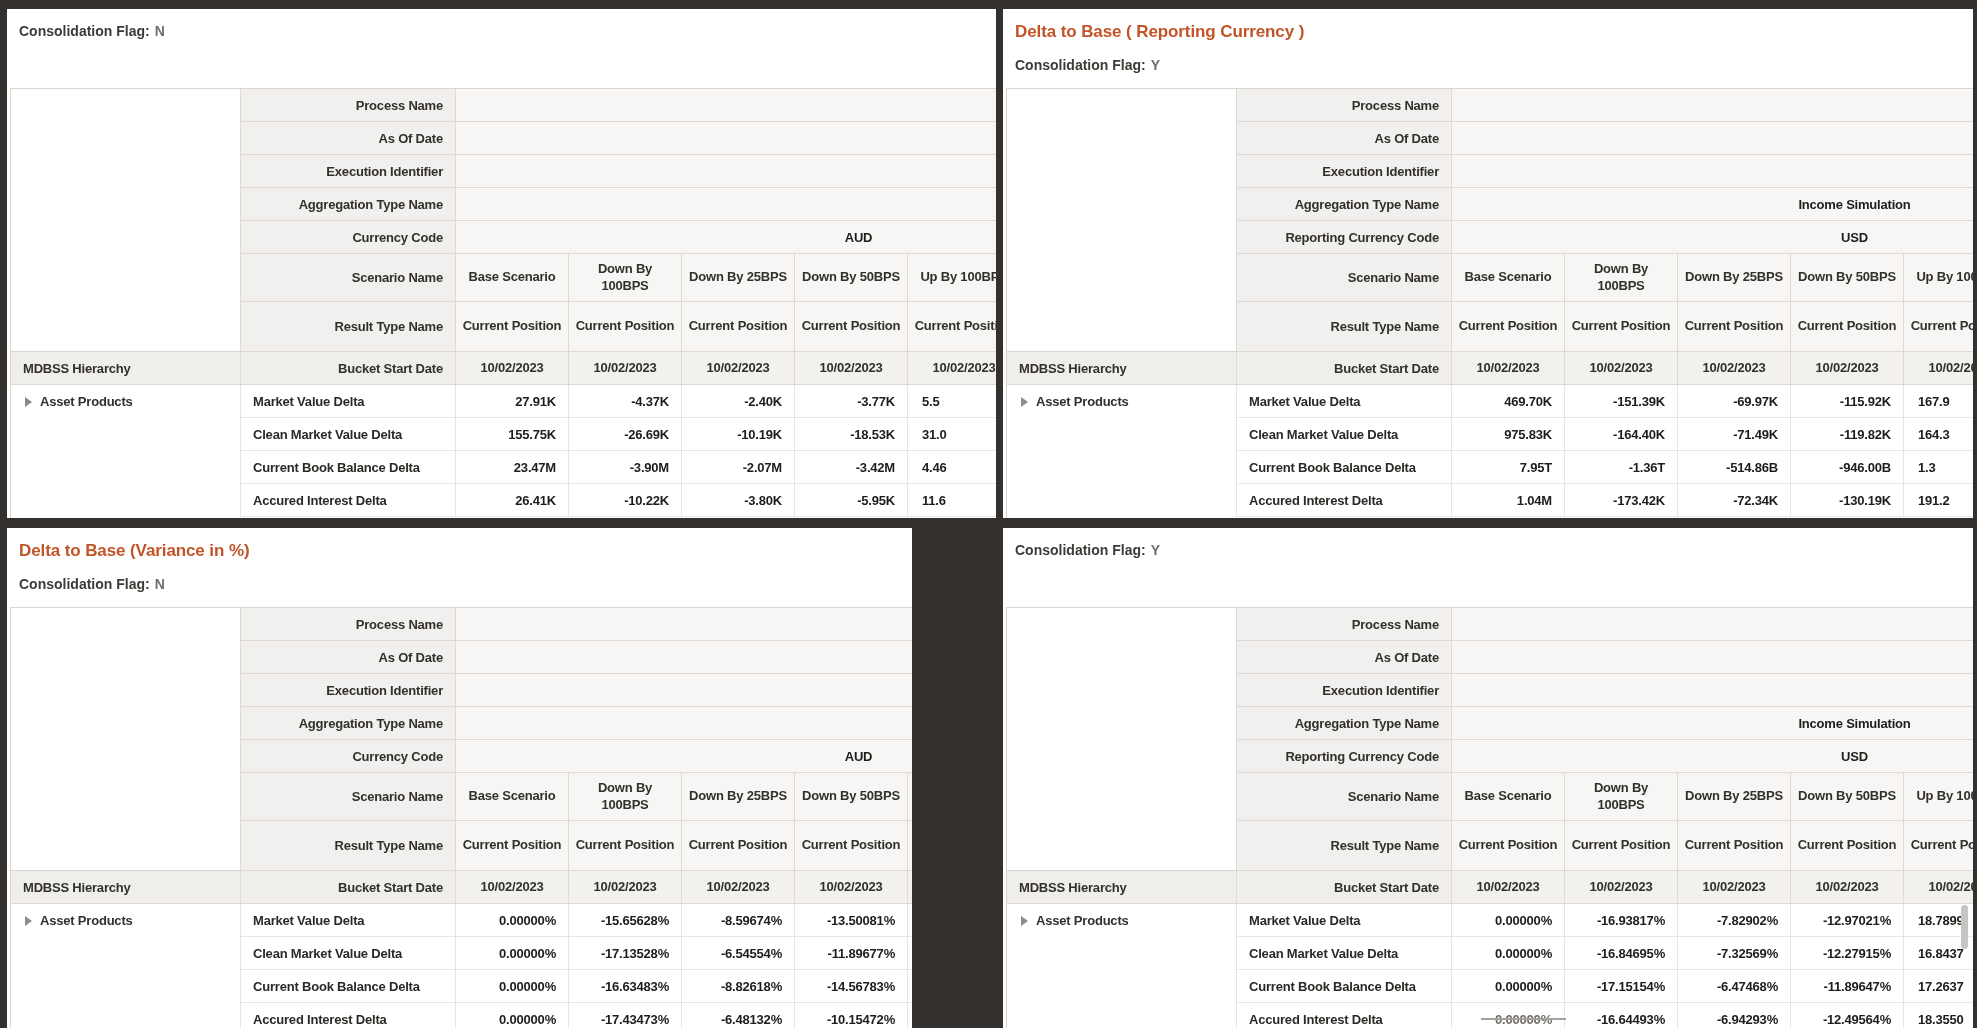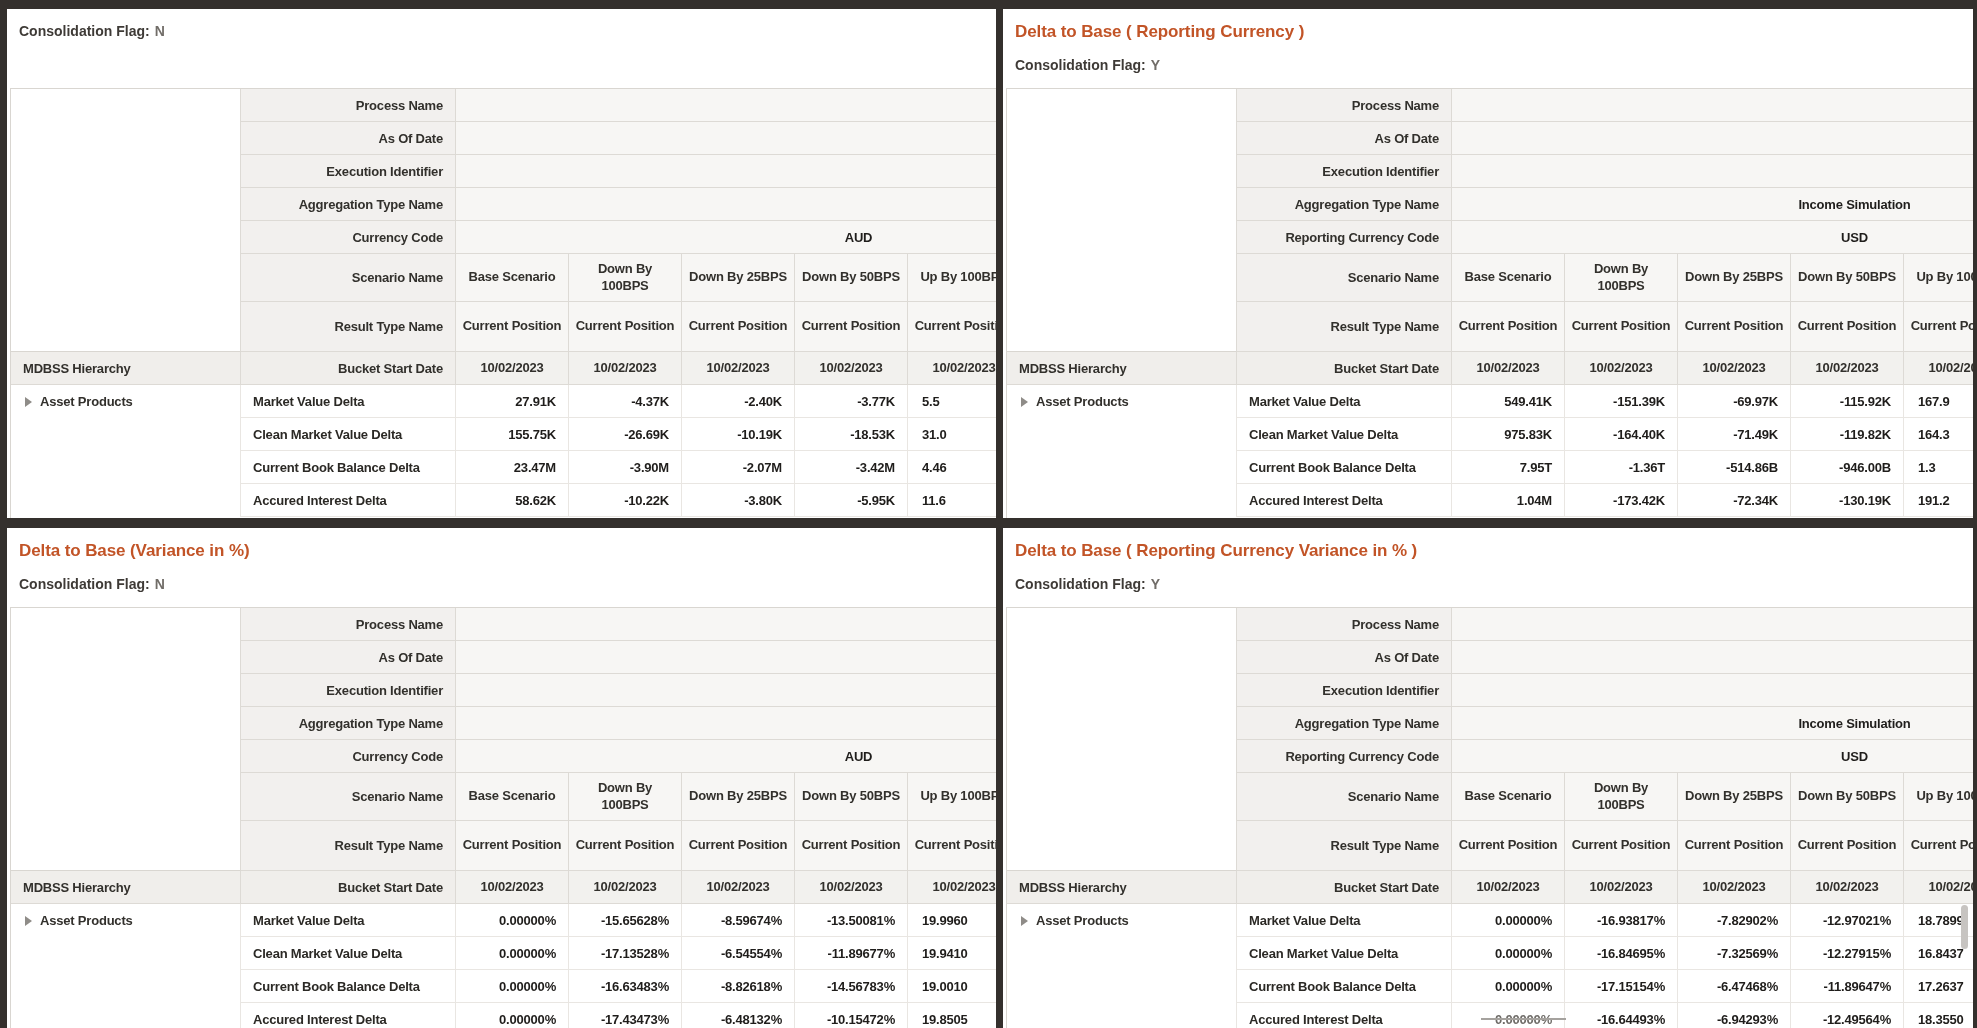--- a/index.html
+++ b/index.html
@@ -6,21 +6,21 @@
   body {
     width:1977px; height:1028px; position:relative; overflow:hidden;
     background:#34302D;
     font-family:"Liberation Sans", sans-serif;
     font-weight:700;
     -webkit-font-smoothing:antialiased;
   }
   .panel { position:absolute; background:#FFFFFF; overflow:hidden; }
   .pos-tl { left:7px;    top:9px;   width:989px; height:509px; }
   .pos-tr { left:1003px; top:9px;   width:970px; height:509px; }
-  .pos-bl { left:7px;    top:528px; width:989px; height:500px; }
+  .pos-bl { left:7px;    top:528px; width:905px; height:500px; }
   .pos-br { left:1003px; top:528px; width:970px; height:500px; }
 
   .panel-title { margin:12px 0 0 12px; font-size:17px; line-height:22px; color:#C25427; letter-spacing:-0.1px; }
   .flag-row { margin:14px 0 0 12px; font-size:14px; color:#3E3A36; }
   .flag-row .flag-val { color:#716D68; margin-left:5px; }
 
   .table-clip {
     position:absolute; left:3px; top:79px; right:0; bottom:0; overflow:hidden;
     border-top:1px solid #D9D6D1; border-left:1px solid #D9D6D1;
   }
@@ -149,21 +149,21 @@
           <div class="c dval" style="grid-area: 11 / 5;">
             <span>-2.07M</span>
           </div>
           <div class="c dval" style="grid-area: 11 / 6;">
             <span>-3.42M</span>
           </div>
           <div class="c dval vclip" style="grid-area: 11 / 7;">4.46</div>
           <div class="c hier-data" style="grid-area: 12 / 1;"></div>
           <div class="c dlbl" style="grid-area: 12 / 2;">Accured Interest Delta</div>
           <div class="c dval" style="grid-area: 12 / 3;">
-            <span>58.62K</span>
+            <span>26.41K</span>
           </div>
           <div class="c dval" style="grid-area: 12 / 4;">
             <span>-10.22K</span>
           </div>
           <div class="c dval" style="grid-area: 12 / 5;">
             <span>-3.80K</span>
           </div>
           <div class="c dval" style="grid-area: 12 / 6;">
             <span>-5.95K</span>
           </div>
@@ -205,21 +205,21 @@
           <div class="c hcell date" style="grid-area: 8 / 4;">10/02/2023</div>
           <div class="c hcell date" style="grid-area: 8 / 5;">10/02/2023</div>
           <div class="c hcell date" style="grid-area: 8 / 6;">10/02/2023</div>
           <div class="c hcell date" style="grid-area: 8 / 7;">10/02/2023</div>
           <div class="c hier-data" style="grid-area: 9 / 1;">
             <span class="arrow"></span>
             <span class="hlabel">Asset Products</span>
           </div>
           <div class="c dlbl" style="grid-area: 9 / 2;">Market Value Delta</div>
           <div class="c dval" style="grid-area: 9 / 3;">
-            <span>549.41K</span>
+            <span>469.70K</span>
           </div>
           <div class="c dval" style="grid-area: 9 / 4; text-align: right;">
             <span>-151.39K</span>
           </div>
           <div class="c dval" style="grid-area: 9 / 5;">
             <span>-69.97K</span>
           </div>
           <div class="c dval" style="grid-area: 9 / 6;">
             <span>-115.92K</span>
           </div>
@@ -367,21 +367,20 @@
             <span>-6.48132%</span>
           </div>
           <div class="c dval" style="grid-area: 12 / 6;">
             <span>-10.15472%</span>
           </div>
           <div class="c dval vclip" style="grid-area: 12 / 7;">19.8505</div>
         </div>
       </div>
     </section>
     <section class="panel pos-br">
-      <h2 class="panel-title">Delta to Base ( Reporting Currency Variance in % )</h2>
       <div class="flag-row"><span class="flag-lbl">Consolidation Flag:</span><span class="flag-val">Y</span></div>
       <div class="table-clip">
         <div class="grid">
           <div class="c hier-block" style="grid-area: 1 / 1 / span 7;"></div>
           <div class="c lbl" style="grid-area: 1 / 2;">Process Name</div>
           <div class="c vspan" style="grid-area: 1 / 3 / auto / -1;"></div>
           <div class="c lbl" style="grid-area: 2 / 2;">As Of Date</div>
           <div class="c vspan" style="grid-area: 2 / 3 / auto / -1;"></div>
           <div class="c lbl" style="grid-area: 3 / 2;">Execution Identifier</div>
           <div class="c vspan" style="grid-area: 3 / 3 / auto / -1;"></div>

